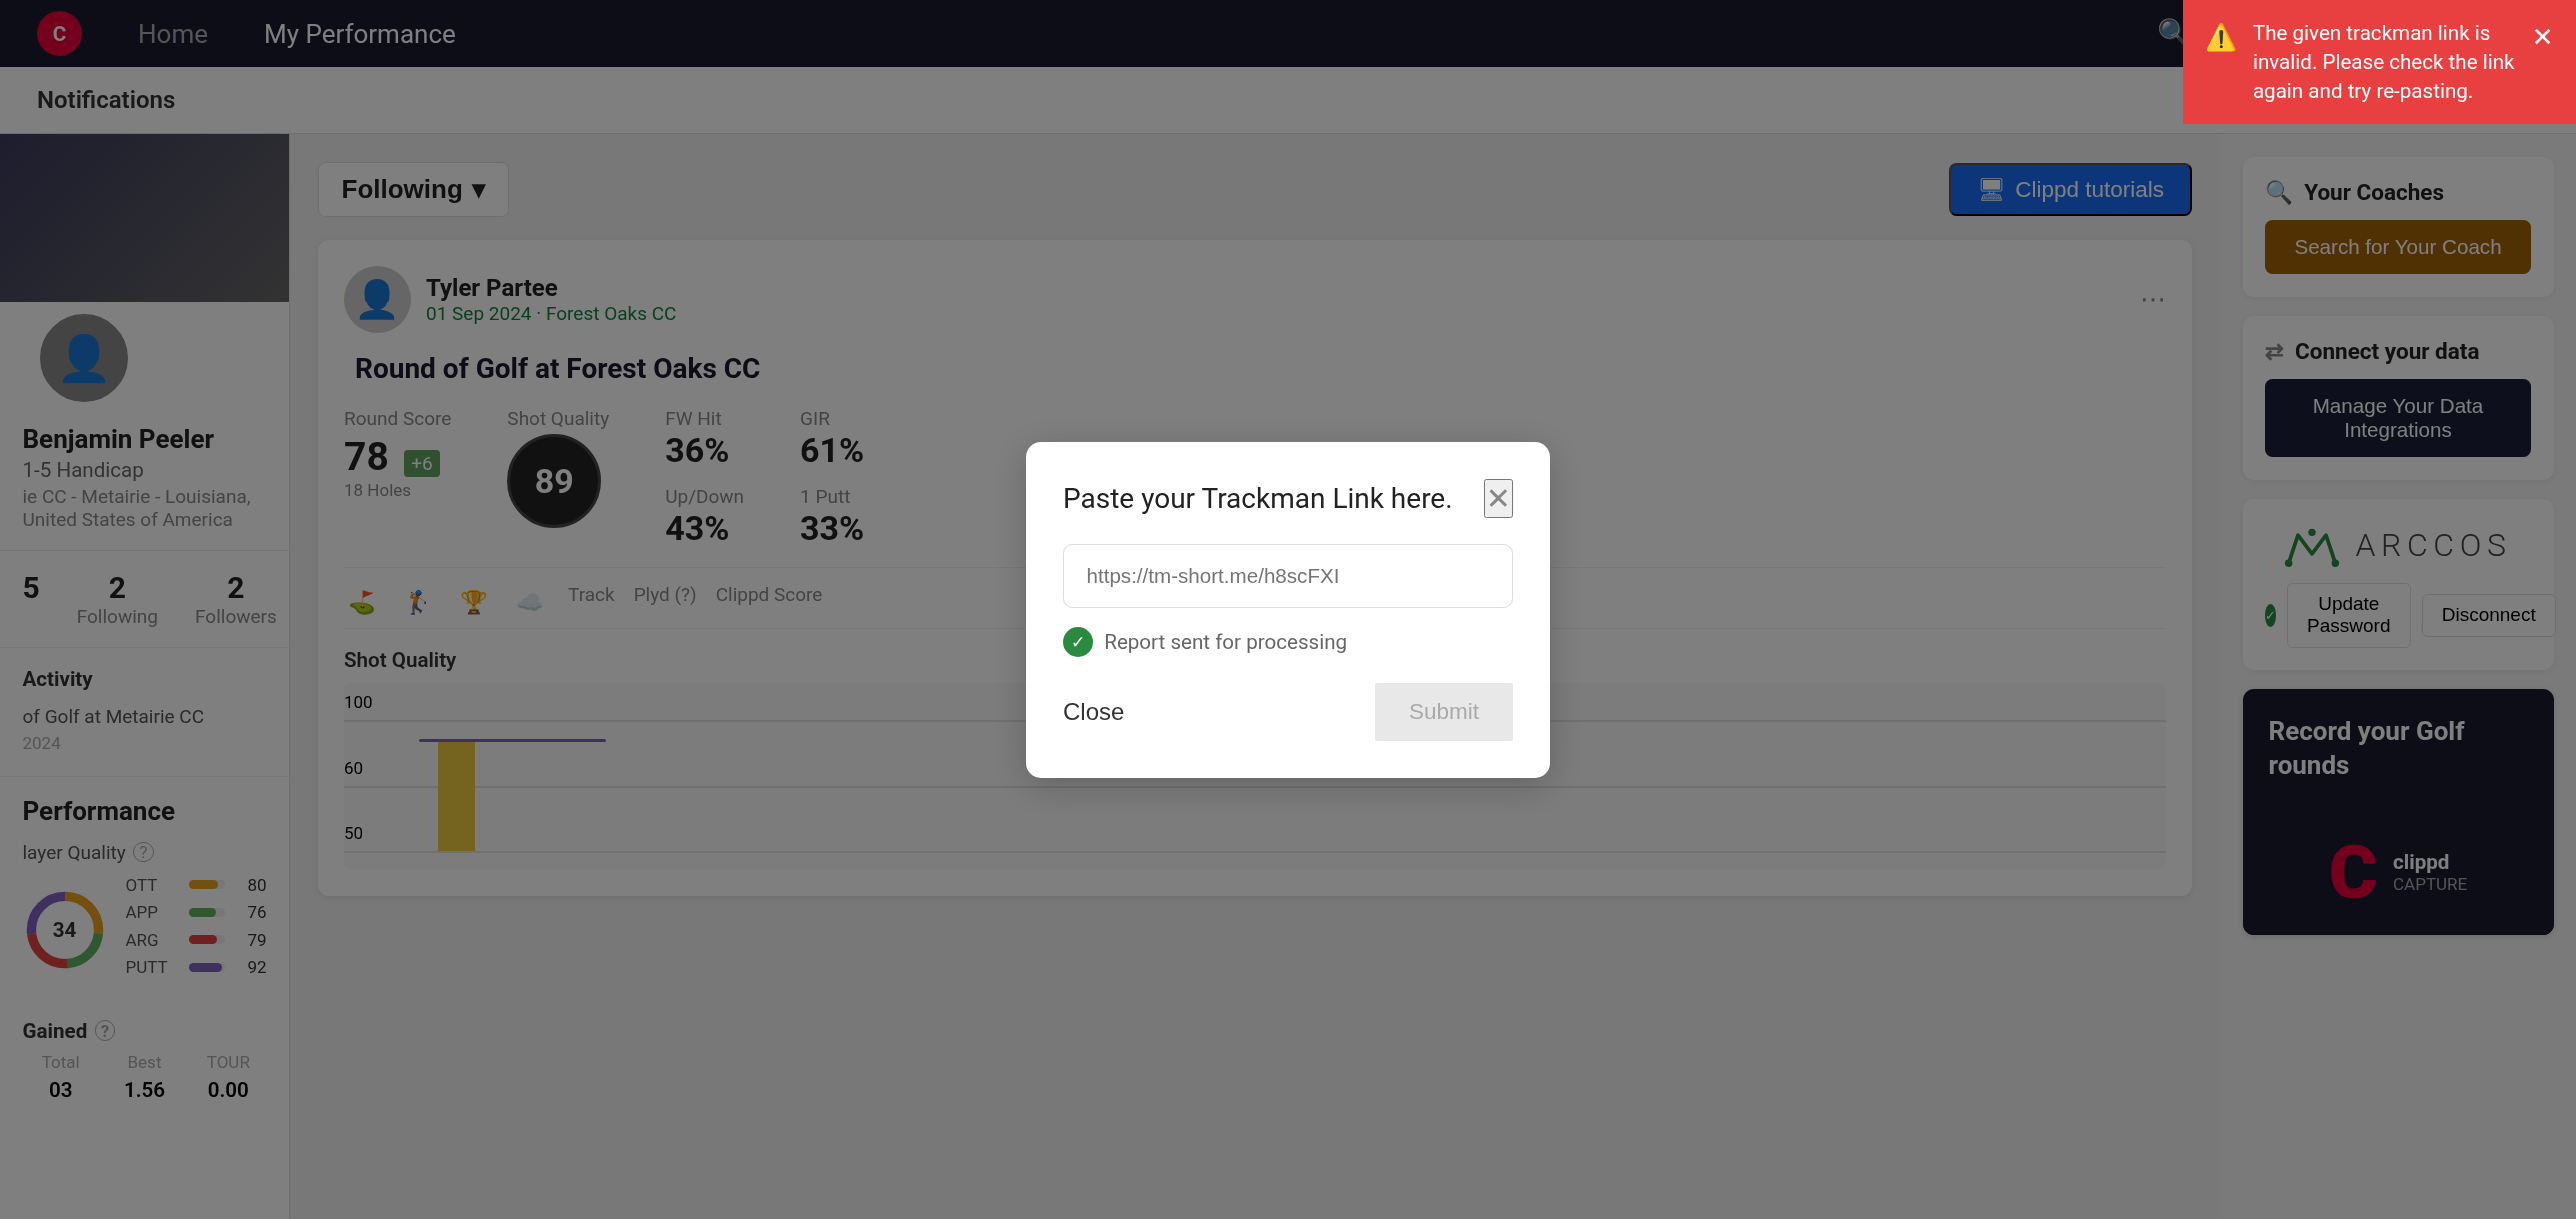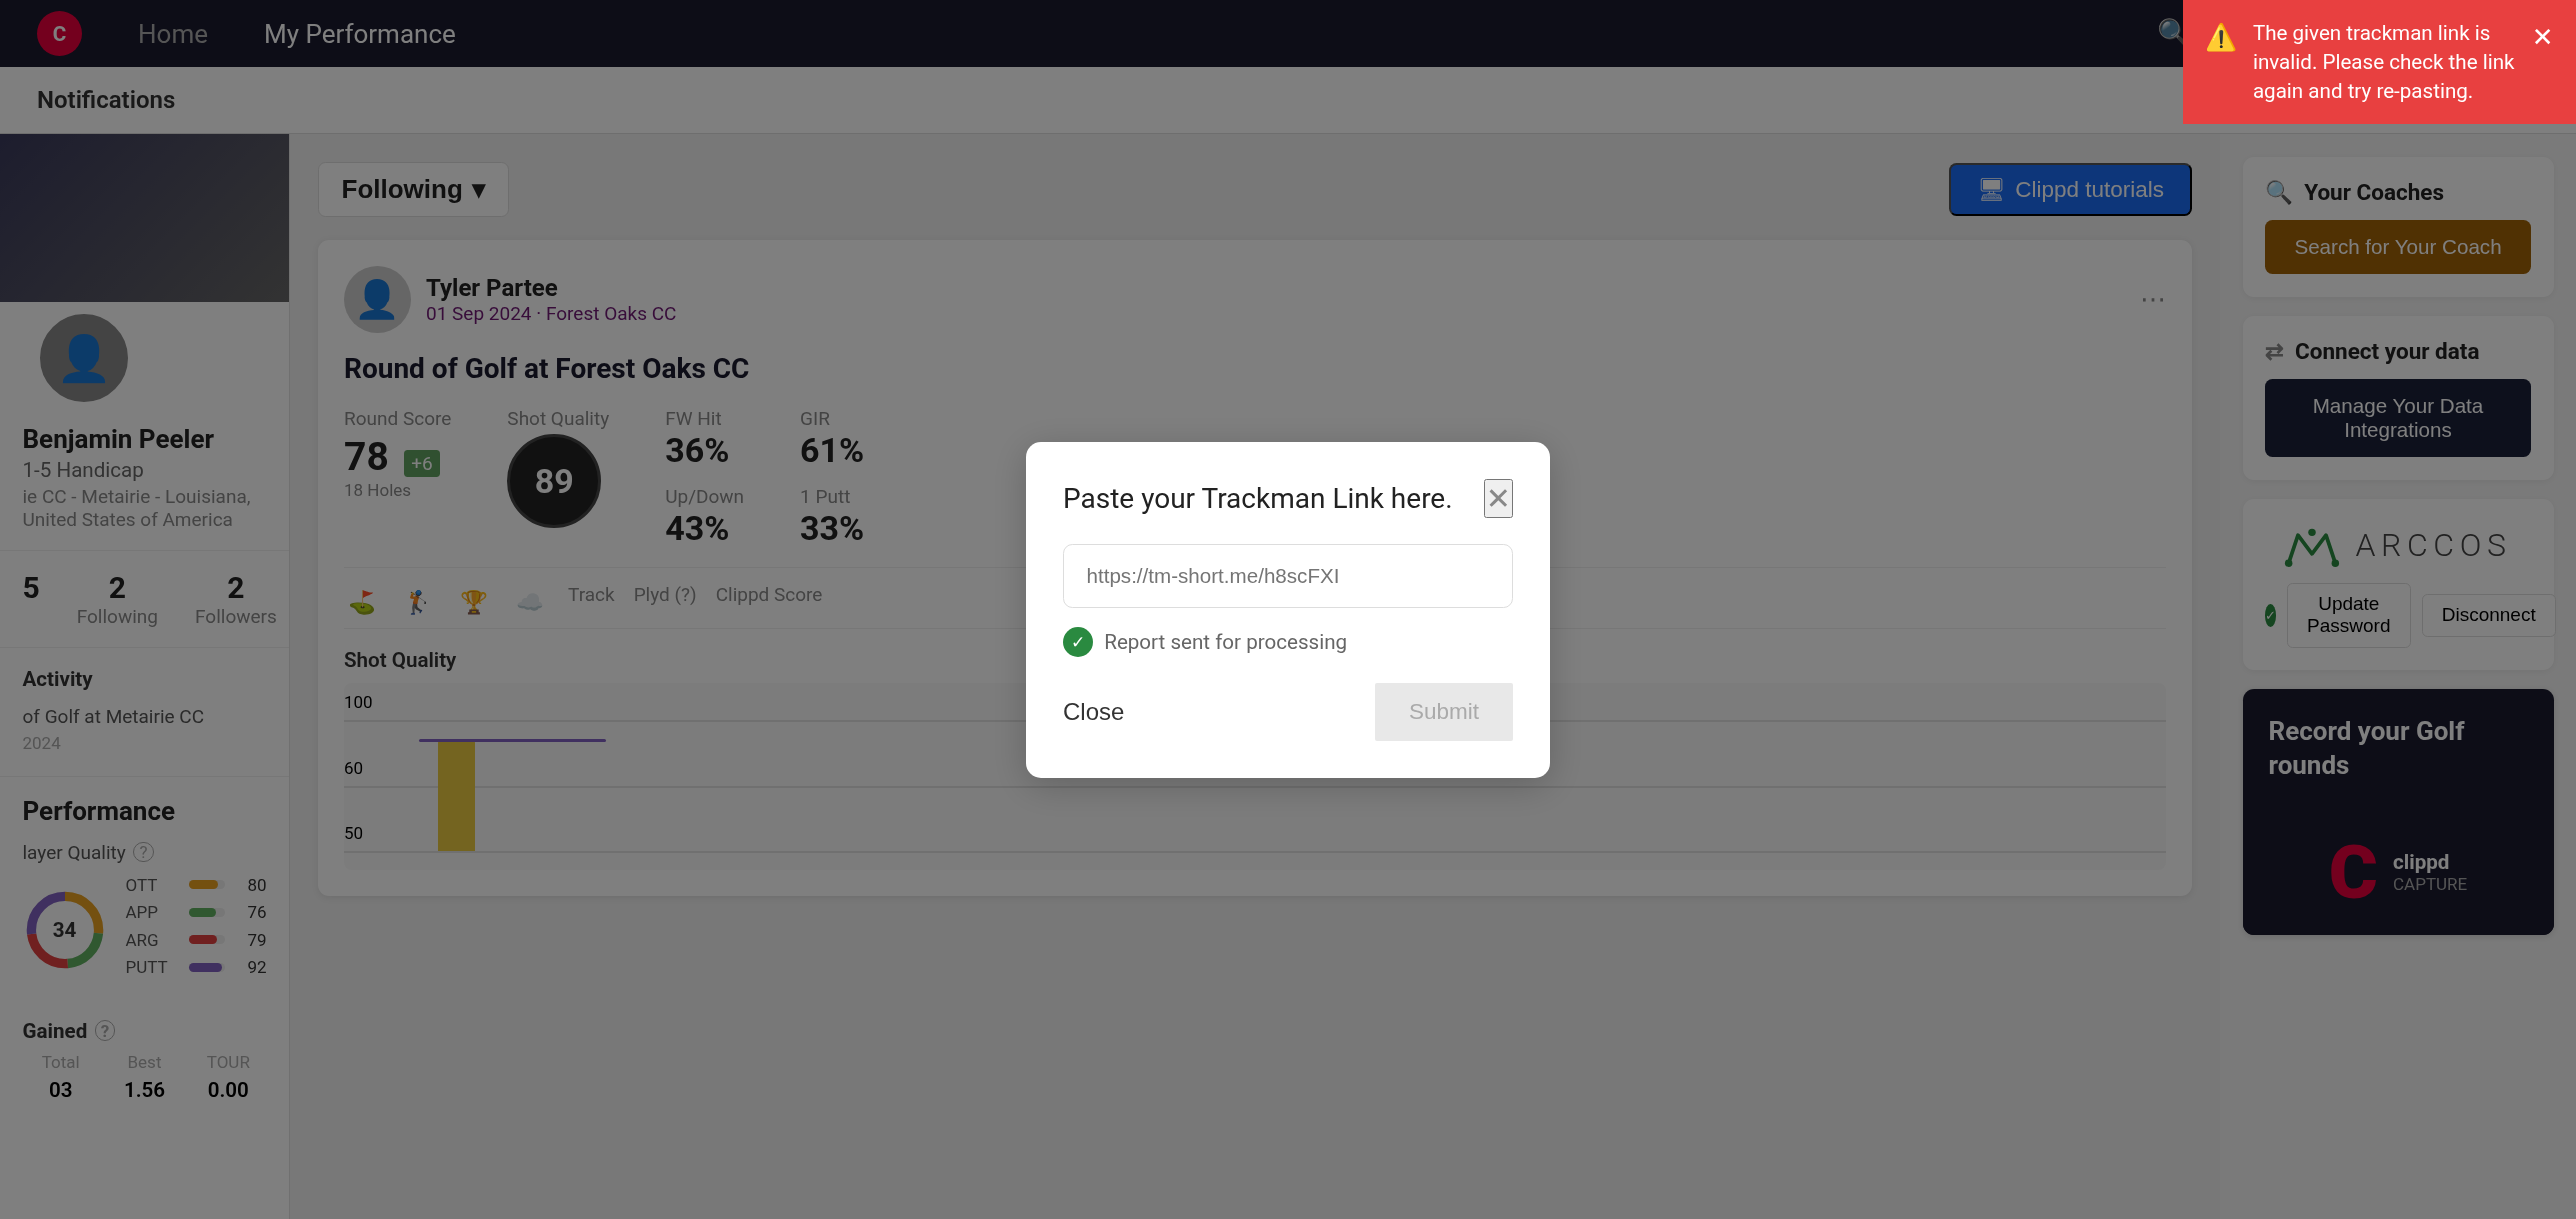--- a/index.html
+++ b/index.html
@@ -102,23 +102,23 @@
       border-radius: 7.5px; padding: 11.2px 26px; color: white; font-size: 22.5px; cursor: pointer;
     }
 
     .post-card {
       background: white; border-radius: 11.2px; padding: 26px;
       box-shadow: 0 1.9px 7.5px rgba(0,0,0,0.08); position: relative;
     }
     .post-header { display: flex; align-items: center; gap: 15px; margin-bottom: 19px; }
     .post-avatar { width: 67px; height: 67px; border-radius: 50%; background: #ccc; display: flex; align-items: center; justify-content: center; }
     .post-user-name { font-size: 24px; font-weight: 700; color: #222; }
-    .post-meta { font-size: 19px; color: #701a75; }
+    .post-meta { font-size: 19px; color: #15803d; }
     .post-more { margin-left: auto; font-size: 26px; color: #888; cursor: pointer; }
-    .post-title { font-size: 28px; font-weight: 700; color: #1a1a2e; margin-bottom: 22.5px; }
+    .post-title { font-size: 28px; font-weight: 700; color: #1a1a2e; margin-bottom: 22.5px; margin-left: 11px; }
     .stats-row { display: flex; gap: 56px; align-items: flex-start; margin-bottom: 19px; }
     .stat-block { }
     .stat-block-label { font-size: 19px; color: #888; margin-bottom: 3.7px; }
     .stat-block-val { font-size: 39px; font-weight: 700; color: #222; }
     .stat-block-sub { font-size: 17px; color: #888; }
     .score-badge {
       background: #222; color: white; width: 94px; height: 94px;
       border-radius: 50%; display: flex; align-items: center; justify-content: center;
       font-size: 34px; font-weight: 700; border: 3.7px solid #444;
     }

